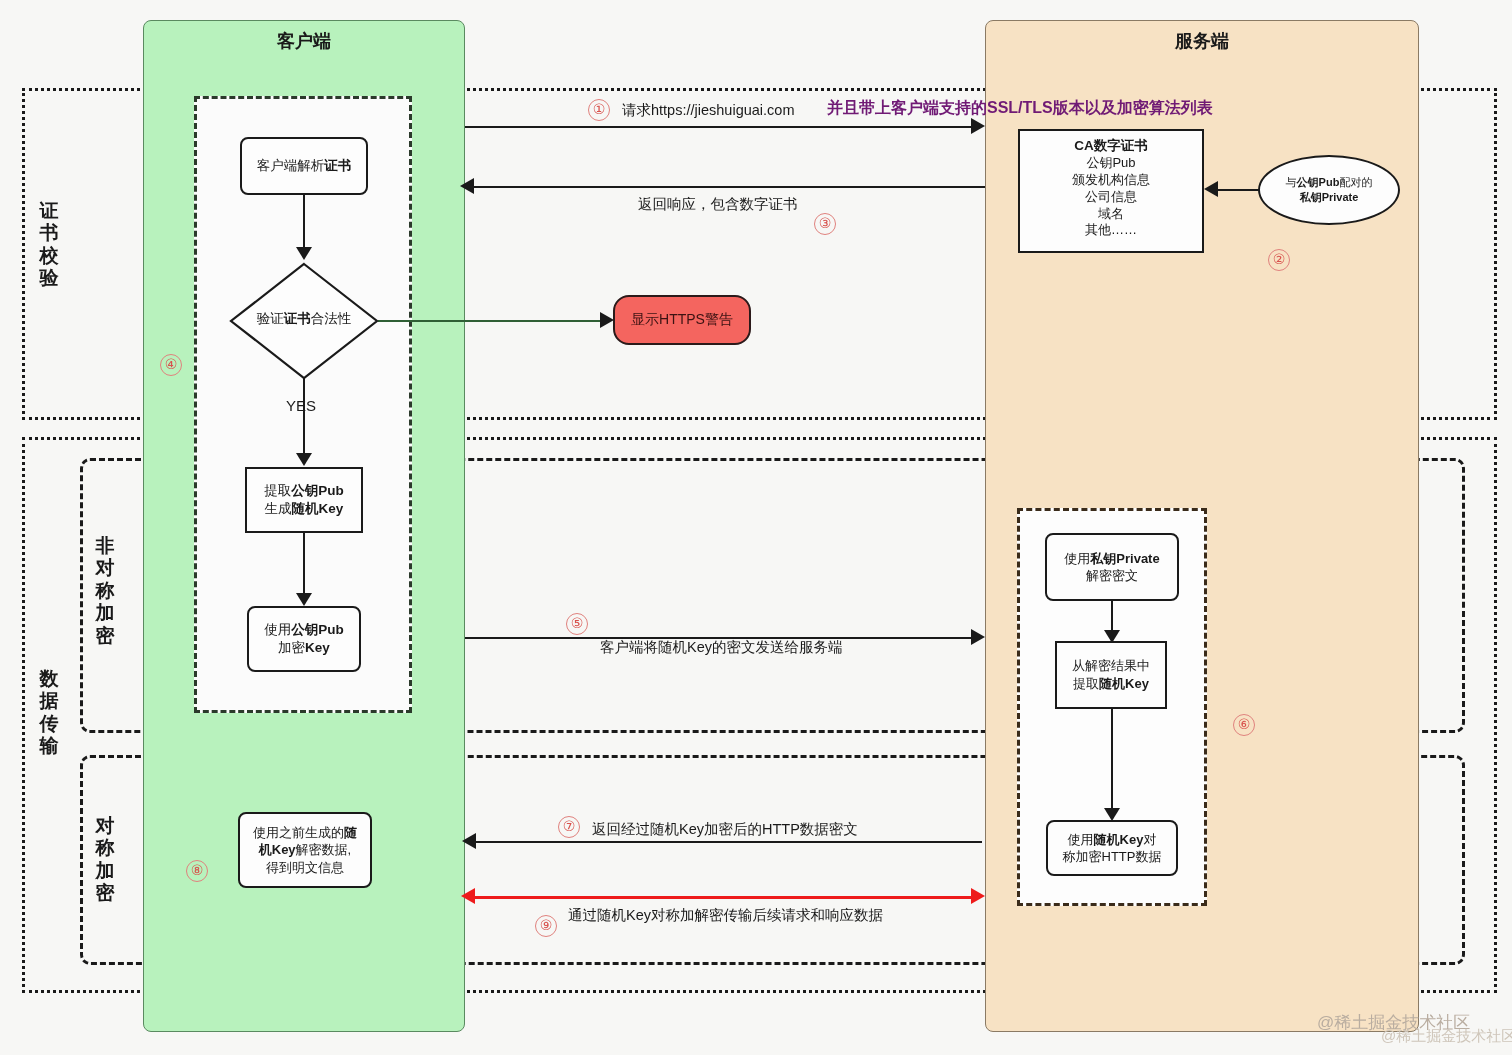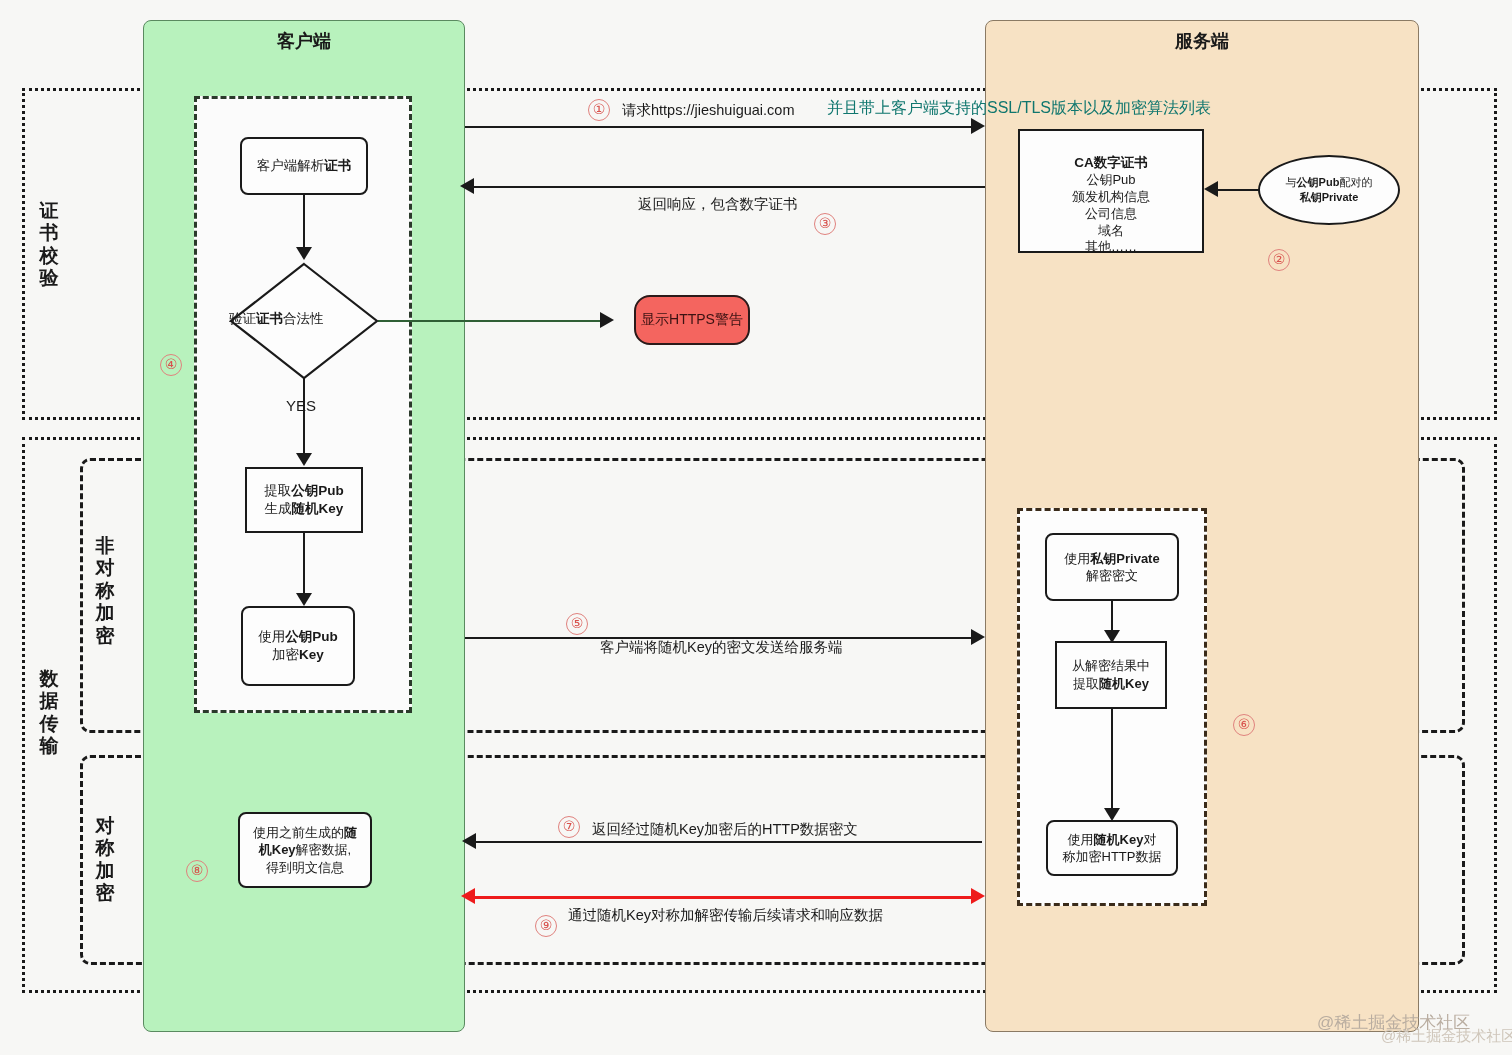--- a/index.html
+++ b/index.html
@@ -147,23 +147,23 @@
 
   
   .msg {
     position: absolute;
     font-size: 14.5px;
     color: #1a1a1a;
     white-space: nowrap;
     z-index: 6;
   }
   .msg.redtext {
-    color: #0f766e;
+    color: #701a75;
     font-size: 16px;
-    font-weight: normal;
+    font-weight: bold;
   }
   .edge-label {
     position: absolute;
     font-size: 13px;
     color: #1a1a1a;
     white-space: nowrap;
     z-index: 6;
   }
 
   
@@ -220,64 +220,64 @@
   <div class="node rounded" style="left:240px; top:137px; width:128px; height:58px;">
     <span><span>客户端解析</span><b>证书</b></span>
   </div>
 
   <div class="vline" style="left:303px; top:195px; height:54px;"></div>
   <div class="arrow-down" style="left:296px; top:247px;"></div>
 
   <svg style="position:absolute; left:229px; top:262px; width:150px; height:118px; z-index:5; overflow:visible;">
     <polygon points="75,2 148,59 75,116 2,59" fill="#fdfdfd" stroke="#1a1a1a" stroke-width="2.2"></polygon>
   </svg>
-  <div style="position:absolute; left:229px; top:310px; width:150px; text-align:left; font-size:13.5px; z-index:6; color:#1a1a1a; white-space:nowrap;">
+  <div style="position:absolute; left:229px; top:310px; width:150px; text-align:center; font-size:13.5px; z-index:6; color:#1a1a1a; white-space:nowrap;">
     <span>验证</span><b>证书</b><span>合法性</span>
   </div>
 
   <div class="hline" style="left:378px; top:320px; width:227px; border-top-color:#2f5f35;"></div>
   <div class="arrow-right" style="left:600px; top:312px;"></div>
-  <div class="node warn" style="left:613px; top:295px; width:116px; height:50px; font-size:14px;margin-left:21px;">
+  <div class="node warn" style="left:613px; top:295px; width:138px; height:50px; font-size:14px;">
     显示HTTPS警告
   </div>
 
   <div class="vline" style="left:303px; top:378px; height:80px;"></div>
   <div class="edge-label" style="left:286px; top:397px; font-size:15px;">YES</div>
   <div class="arrow-down" style="left:296px; top:453px;"></div>
 
   <div class="node rect" style="left:245px; top:467px; width:118px; height:66px;">
     <span style="line-height:1.35;">
       <span>提取</span><b>公钥Pub</b><br>
       <span>生成</span><b>随机Key</b>
     </span>
   </div>
 
   <div class="vline" style="left:303px; top:533px; height:63px;"></div>
   <div class="arrow-down" style="left:296px; top:593px;"></div>
 
-  <div class="node rounded" style="left:241px; top:606px; width:114px; height:80px;">
+  <div class="node rounded" style="left:247px; top:606px; width:114px; height:66px;">
     <span style="line-height:1.35;">
       <span>使用</span><b>公钥Pub</b><br>
       <span>加密</span><b>Key</b>
     </span>
   </div>
 
   <div class="node rounded" style="left:238px; top:812px; width:134px; height:76px; font-size:13px;">
     <span style="line-height:1.34;">
       <span>使用之前生成的</span><b>随</b><br>
       <b>机Key</b><span>解密数据,</span><br>
       <span>得到明文信息</span>
     </span>
   </div>
 
   <div class="party" id="server-panel" style="left:985px; top:20px; width:434px; height:1012px;padding-left:48px;">
     <div class="party-title">服务端</div>
   </div>
 
-  <div class="node rect" style="left:1018px; top:129px; width:186px; height:124px; align-items:flex-start; padding-top:23px;">
+  <div class="node rect" style="left:1018px; top:129px; width:186px; height:124px; align-items:flex-start; padding-top:6px;">
     <div style="width:100%; text-align:center; line-height:1.3; font-size:13px;">
       <b style="font-size:13.5px;">CA数字证书</b><br>
       <span>公钥Pub</span><br>
       <span>颁发机构信息</span><br>
       <span>公司信息</span><br>
       <span>域名</span><br>
       <span>其他……</span>
     </div>
   </div>
 

